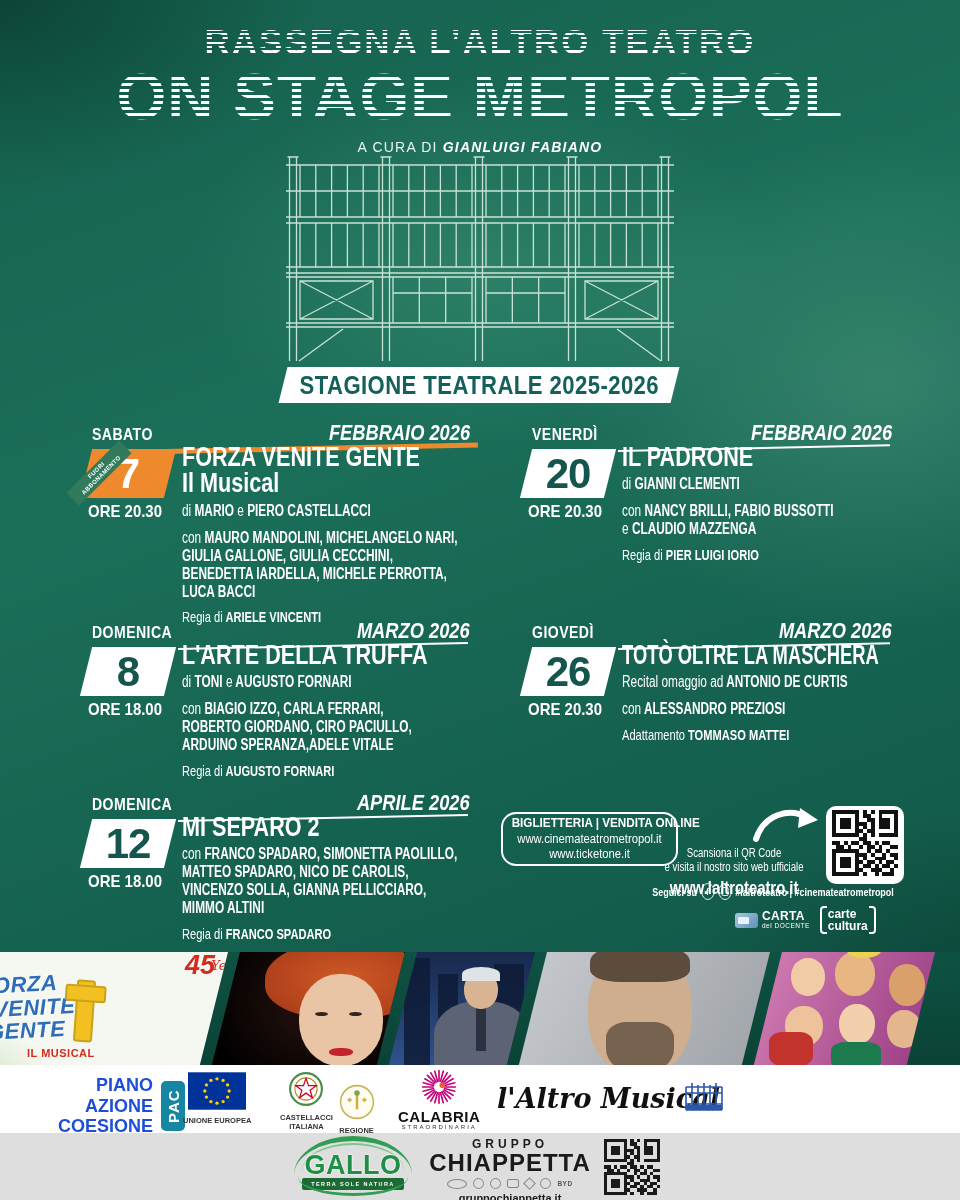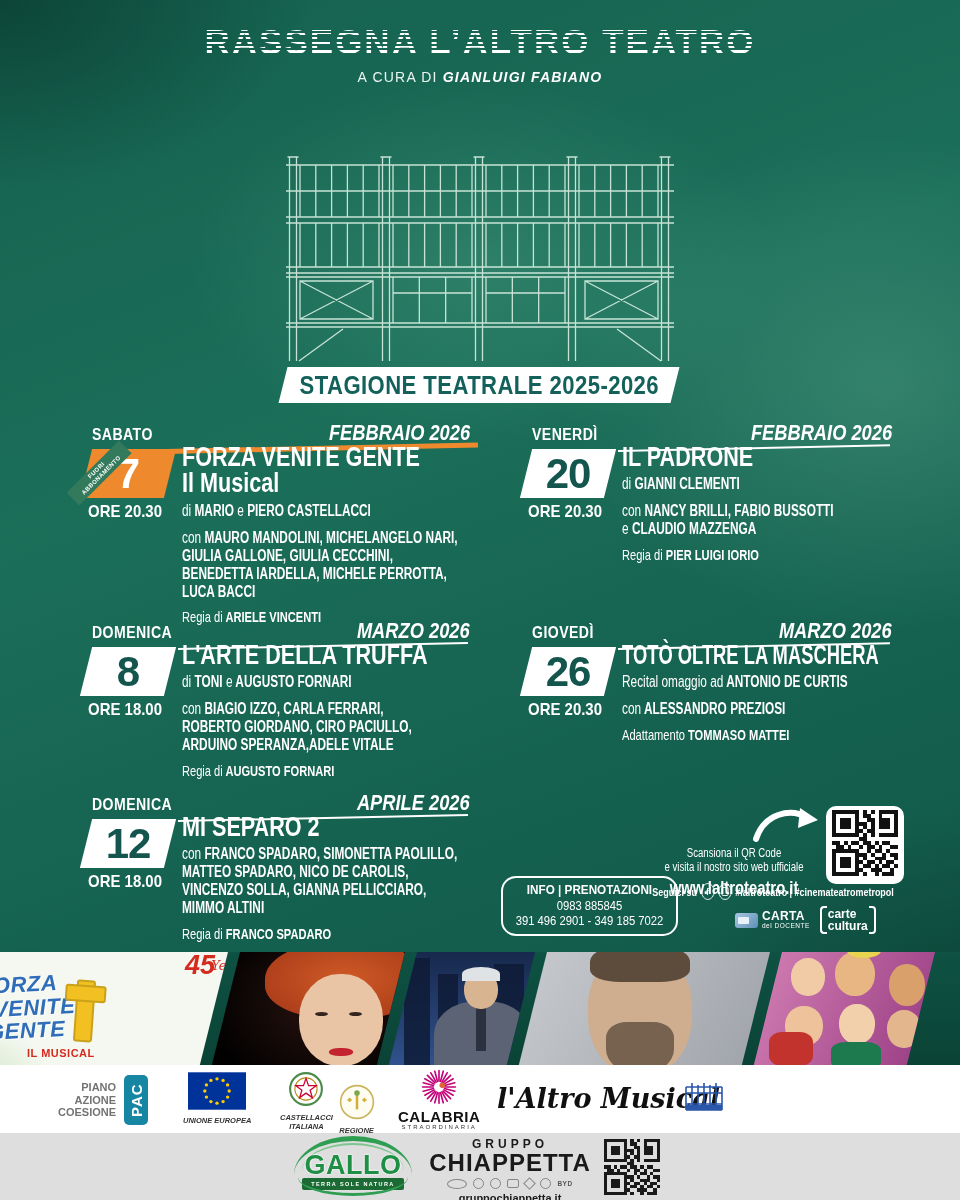--- a/index.html
+++ b/index.html
@@ -123,26 +123,26 @@
   .head3::before{content:"";position:absolute;left:-2px;top:-4px;width:38px;height:14px;background:#dfe3e6;border-radius:50% 50% 0 0;}
   .p4 .ph{background:linear-gradient(120deg,#caccd0,#989da3);}
   .head4{position:absolute;left:84px;top:0px;width:104px;height:128px;background:#cfae90;border-radius:46%;}
   .head4::before{content:"";position:absolute;left:2px;top:-6px;width:100px;height:40px;background:#5d4c3c;border-radius:50% 50% 30% 30%;}
   .head4::after{content:"";position:absolute;left:18px;top:74px;width:68px;height:52px;background:#76624e;border-radius:30% 30% 48% 48%;}
   .p5 .ph{background:linear-gradient(115deg,#d886b8,#a2478b 70%,#7c2f6b);}
   .car-face{position:absolute;border-radius:48%;}
   
   .logobar{position:absolute;left:0;top:1065px;width:960px;height:68px;background:#fff;color:#222;}
   .pac{position:absolute;left:58px;top:10px;display:flex;align-items:center;gap:8px;}
-  .pac-txt{text-align:right;color:#737373;font-weight:700;font-size:11px;line-height:1.15;}
+  .pac-txt{text-align:right;color:#1d4ed8;font-weight:700;font-size:18px;line-height:1.15;}
   .pac-badge{width:24px;height:50px;background:#1786a3;border-radius:5px;color:#fff;font-weight:700;
     font-size:15px;letter-spacing:1px;display:flex;align-items:center;justify-content:center;
     writing-mode:vertical-rl;transform:rotate(180deg);}
   .eu{position:absolute;left:183px;top:7px;text-align:center;}
-  .eu-label,.lb-label{font-size:7.5px;font-weight:700;color:#333;margin-top:2px;line-height:1.2;white-space:pre-line;font-style:italic;}
+  .eu-label,.lb-label{font-size:7.5px;font-weight:700;color:#333;margin-top:2px;line-height:1.2;white-space:pre-line;}
   .emb{position:absolute;text-align:center;}
   .cal{position:absolute;left:398px;top:4px;text-align:center;}
   .cal-main{font-weight:700;font-size:15px;color:#111;letter-spacing:.5px;line-height:1;}
   .cal-sub{font-size:6px;letter-spacing:2px;color:#333;}
   .altro{position:absolute;left:497px;top:18px;font-family:"DejaVu Serif",serif;font-style:italic;
     font-weight:700;font-size:27px;color:#101010;white-space:nowrap;}
   .metro{position:absolute;left:683px;top:12px;display:flex;align-items:flex-end;gap:6px;}
   .metro-txt .mt1{font-size:8px;font-weight:700;color:#333;letter-spacing:.5px;}
   .metro-txt .mt2{font-size:23px;font-weight:700;color:#2a57aa;letter-spacing:2px;line-height:1;}
   
@@ -171,20 +171,21 @@
   .chia .c3{margin-top:3px;font-weight:700;font-size:11px;}
   .fqr{position:absolute;left:604px;top:6px;}
 </style>
 </head>
 <body>
 
 <div class="poster">
 
   <header class="hdr">
     <div class="kicker striped">RASSEGNA L’ALTRO TEATRO</div>
+    <div class="title striped-big">ON STAGE METROPOL</div>
     <div class="byline">
       <span>A CURA DI</span>
       <b>GIANLUIGI FABIANO</b>
     </div>
   </header>
 
   <svg id="facade" class="facade" width="394" height="212" viewBox="0 0 394 212">
       <path d="M6.5 4 V186 M13.5 4 V186 M4.5 4 H15.5 M6.5 186 V208 M13.5 186 V208 M99.5 4 V186 M106.5 4 V186 M97.5 4 H108.5 M99.5 186 V208 M106.5 186 V208 M192.5 4 V186 M199.5 4 V186 M190.5 4 H201.5 M192.5 186 V208 M199.5 186 V208 M285.5 4 V186 M292.5 4 V186 M283.5 4 H294.5 M285.5 186 V208 M292.5 186 V208 M378.5 4 V186 M385.5 4 V186 M376.5 4 H387.5 M378.5 186 V208 M385.5 186 V208 M3 12 H391 M3 38 H391 M3 64 H391 M3 70 H391 M3 114 H391 M3 120 H391 M3 124 H391 M3 170 H391 M3 174 H391 M17 12 V64 M17 70 V114 M32.8 12 V64 M32.8 70 V114 M48.6 12 V64 M48.6 70 V114 M64.4 12 V64 M64.4 70 V114 M80.2 12 V64 M80.2 70 V114 M96 12 V64 M96 70 V114 M110 12 V64 M110 70 V114 M125.8 12 V64 M125.8 70 V114 M141.6 12 V64 M141.6 70 V114 M157.4 12 V64 M157.4 70 V114 M173.2 12 V64 M173.2 70 V114 M189 12 V64 M189 70 V114 M203 12 V64 M203 70 V114 M218.8 12 V64 M218.8 70 V114 M234.6 12 V64 M234.6 70 V114 M250.4 12 V64 M250.4 70 V114 M266.2 12 V64 M266.2 70 V114 M282 12 V64 M282 70 V114 M296 12 V64 M296 70 V114 M311.8 12 V64 M311.8 70 V114 M327.6 12 V64 M327.6 70 V114 M343.4 12 V64 M343.4 70 V114 M359.2 12 V64 M359.2 70 V114 M375 12 V64 M375 70 V114 M17 128 H90 V166 H17 Z M17 128 L90 166 M90 128 L17 166 M302 128 H375 V166 H302 Z M302 128 L375 166 M375 128 L302 166 M110 124 V170 M136.33333333333334 124 V170 M162.66666666666666 124 V170 M189 124 V170 M110 140 H189 M203 124 V170 M229.33333333333334 124 V170 M255.66666666666666 124 V170 M282 124 V170 M203 140 H282 M60 176 L16 208 M334 176 L378 208 " fill="none" stroke="#d8efe2" stroke-width="1.3" opacity="0.9"></path>
     </svg>
 
@@ -264,24 +265,24 @@
         </div>
         <div class="ev-time">ORE 18.00</div>
         <div class="ev-content">
           <div class="ev-title" style="transform:scaleX(0.8)">MI SEPARO 2</div>
           <p class="ev-para"><span class="lw">con</span> <span>FRANCO</span> <span>SPADARO,</span> <span>SIMONETTA</span> <span>PAOLILLO,</span><br><span>MATTEO</span> <span>SPADARO,</span> <span>NICO</span> <span>DE</span> <span>CAROLIS,</span><br><span>VINCENZO</span> <span>SOLLA,</span> <span>GIANNA</span> <span>PELLICCIARO,</span><br><span>MIMMO</span> <span>ALTINI</span></p>
           <p class="ev-para small"><span class="lw">Regia</span> <span class="lw">di</span> <span>FRANCO</span> <span>SPADARO</span></p>
         </div>
       </div>
     </section>
 
-  <div class="rbox infobox">
-    <div class="bt">INFO | PRENOTAZIONI</div>
-    <div class="bl">0983 885845</div>
-    <div class="bl">391 496 2901 - 349 185 7022</div>
+  <div class="rbox tickets">
+    <div class="bt">BIGLIETTERIA | VENDITA ONLINE</div>
+    <div class="bl">www.cinemateatrometropol.it</div>
+    <div class="bl">www.ticketone.it</div>
   </div>
 
   <svg class="arrow" width="68" height="40" viewBox="0 0 68 40">
     <path d="M4 35 C 12 10, 38 3, 56 14" stroke="#fff" stroke-width="6" fill="none" stroke-linecap="round"></path>
     <path d="M48 4 L66 16 L46 24 Z" fill="#fff"></path>
   </svg>
   <div class="qr-panel">
     <div class="qr"><svg width="66" height="66" viewBox="0 0 17 17" shape-rendering="crispEdges">
           <rect x="0" y="0" width="1" height="1" fill="#111"></rect>
           <rect x="1" y="0" width="1" height="1" fill="#111"></rect>

